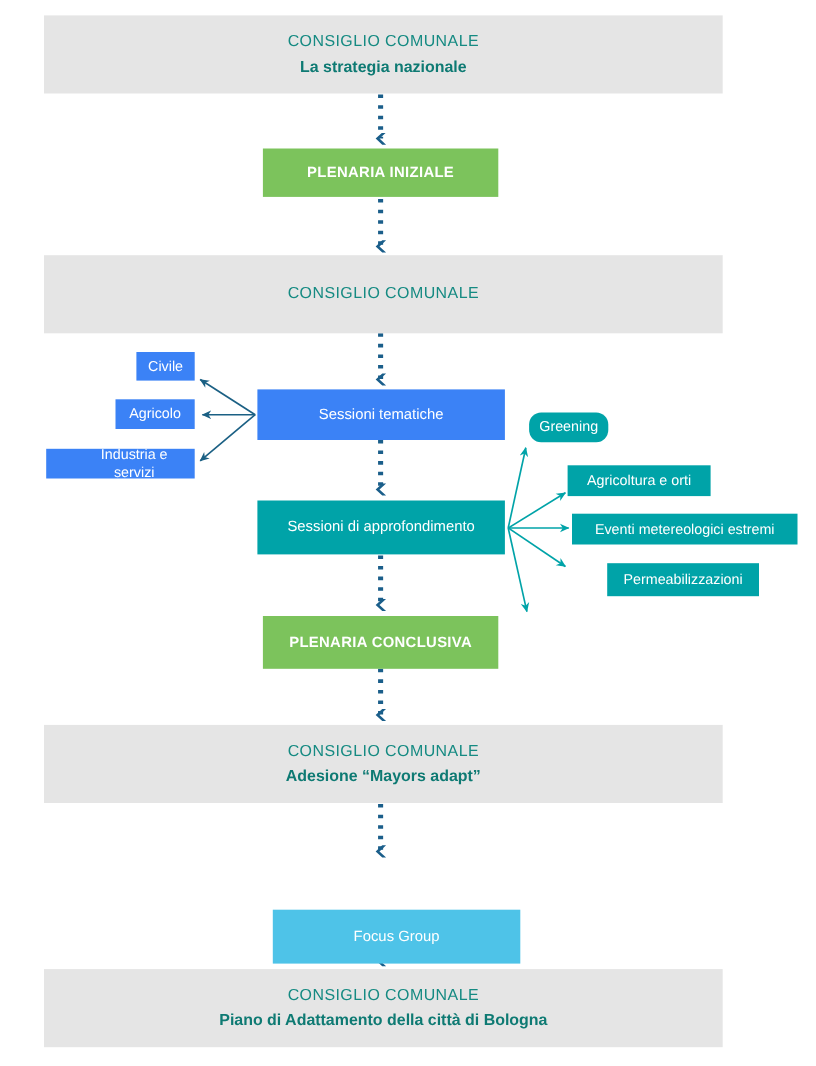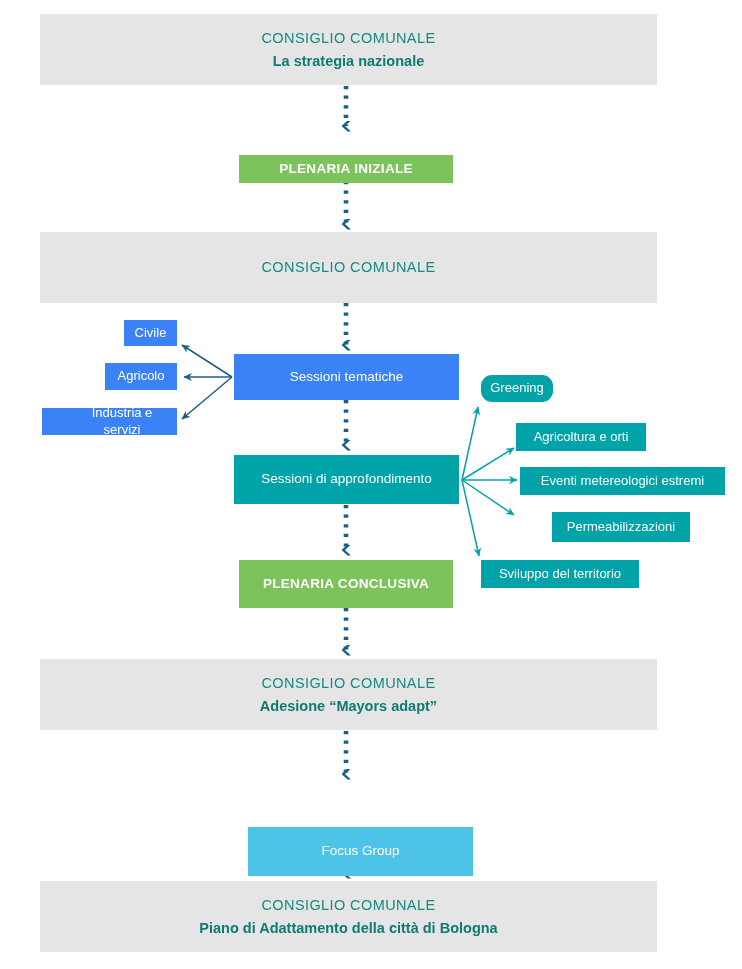--- a/index.html
+++ b/index.html
@@ -135,21 +135,21 @@
       <line x1="462" y1="480" x2="514" y2="515" marker-end="url(#arr-teal)"></line>
       <line x1="462" y1="480" x2="479" y2="556" marker-end="url(#arr-teal)"></line>
     </g>
   </svg>
 
   <div class="box council" style="top:14px; height:71px;">
     <div class="line1">CONSIGLIO COMUNALE</div>
     <div class="line2">La strategia nazionale</div>
   </div>
 
-  <div class="box plenary" style="top:135px; height:28px;margin-top:20px;">
+  <div class="box plenary" style="top:135px; height:44px;">
     <span>PLENARIA INIZIALE</span>
   </div>
 
   <div class="box council" style="top:232px; height:71px;">
     <div class="line1">CONSIGLIO COMUNALE</div>
   </div>
 
   <div class="box navy" style="left:234px; top:354px; width:225px; height:46px;">
     <span>Sessioni tematiche</span>
   </div>
@@ -173,23 +173,20 @@
   </div>
   <div class="box teal side-label" style="left:516px; top:423px; width:130px; height:28px;">
     <span>Agricoltura e orti</span>
   </div>
   <div class="box teal side-label" style="left:520px; top:467px; width:205px; height:28px;">
     <span>Eventi metereologici estremi</span>
   </div>
   <div class="box teal side-label" style="left:516px; top:512px; width:138px; height:30px;margin-left:36px;">
     <span>Permeabilizzazioni</span>
   </div>
-  <div class="box teal side-label" style="left:481px; top:560px; width:158px; height:28px;">
-    <span>Sviluppo del territorio</span>
-  </div>
 
   <div class="box plenary" style="top:560px; height:48px;">
     <span>PLENARIA CONCLUSIVA</span>
   </div>
 
   <div class="box council" style="top:659px; height:71px;">
     <div class="line1">CONSIGLIO COMUNALE</div>
     <div class="line2">Adesione “Mayors adapt”</div>
   </div>
 

